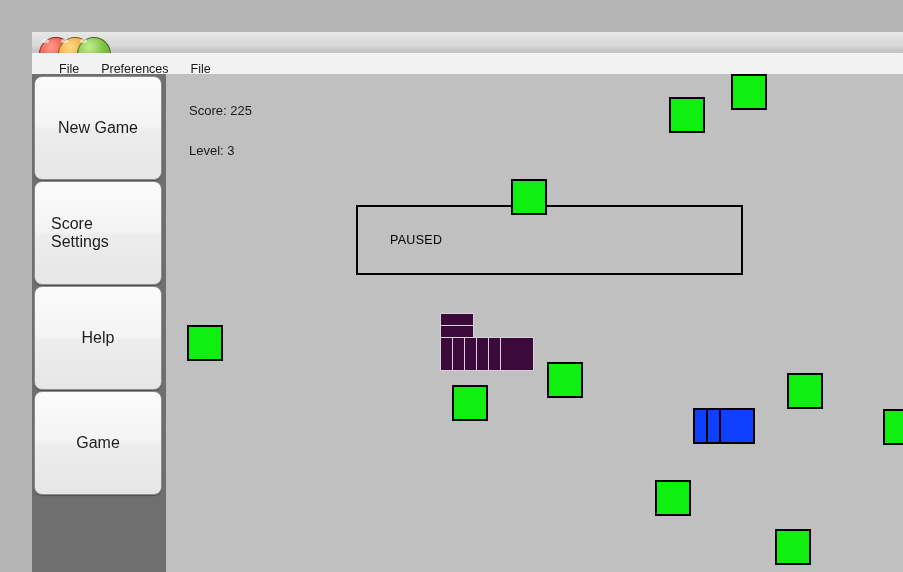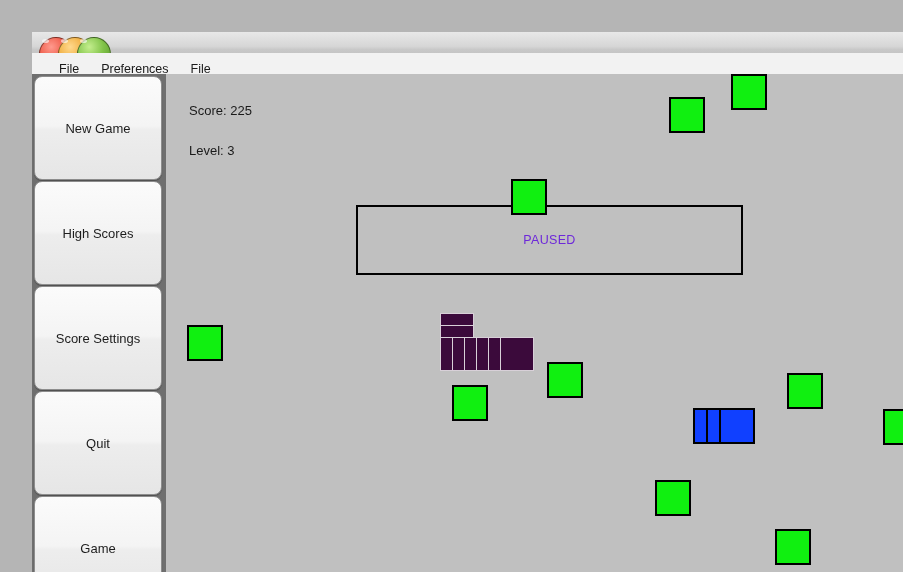--- a/index.html
+++ b/index.html
@@ -61,21 +61,21 @@
     padding: 2px 4px 2px 2px;
   }
   .side-btn {
     width: 128px; height: 104px;
     margin-bottom: 1px;
     border: 1px solid #8d8d8d;
     border-radius: 8px;
     background: linear-gradient(to bottom, #fbfbfb 0%, #f4f4f4 48%, #ededed 52%, #e6e6e6 100%);
     box-shadow: 0 1px 1px rgba(0,0,0,0.30);
     display: flex; align-items: center; justify-content: center;
-    font-size: 13px; color: #1d1d1d;
+    font-size: 16px; color: #1d1d1d;
     cursor: default;
     user-select: none;
   }
 
   
   #gamearea {
     position: absolute; left: 134px; top: 42px;
     width: 769px; height: 530px;
     background: #c0c0c0;
     overflow: hidden;
@@ -88,22 +88,22 @@
   #hud-score { left: 7px; top: 13px; }
   #hud-level { left: 7px; top: 37px; margin-top: 16px; }
 
   
   #paused-box {
     position: absolute;
     left: 190px; top: 131px;
     width: 387px; height: 70px;
     background: #c0c0c0;
     border: 2px solid #000;
-    display: flex; align-items: center; justify-content: center;
-    font-size: 12.5px; color: #6d28d9;
+    display: flex; align-items: center; justify-content: flex-start;
+    font-size: 12.5px; color: #000000;
     letter-spacing: 0.3px;
   }
 
   
   .block {
     position: absolute;
     border: 2px solid #000;
   }
   .block.green { background: #10f010; }
   .block.blue  { background: #1040ff; }
@@ -125,23 +125,22 @@
   </div>
 
   <div id="menubar">
     <div class="menu-item">File</div>
     <div class="menu-item">Preferences</div>
     <div class="menu-item">File</div>
   </div>
 
   <div id="sidebar">
     <div class="side-btn">New Game</div>
-    <div class="side-btn">High Scores</div>
     <div class="side-btn">Score Settings</div>
-    <div class="side-btn">Quit</div>
+    <div class="side-btn">Help</div>
     <div class="side-btn">Game</div>
   </div>
 
   <div id="gamearea">
 
     <div class="hud-line" id="hud-score">Score: 225</div>
     <div class="hud-line" id="hud-level">Level: 3</div>
 
     <div id="paused-box">
       <span>PAUSED</span>

